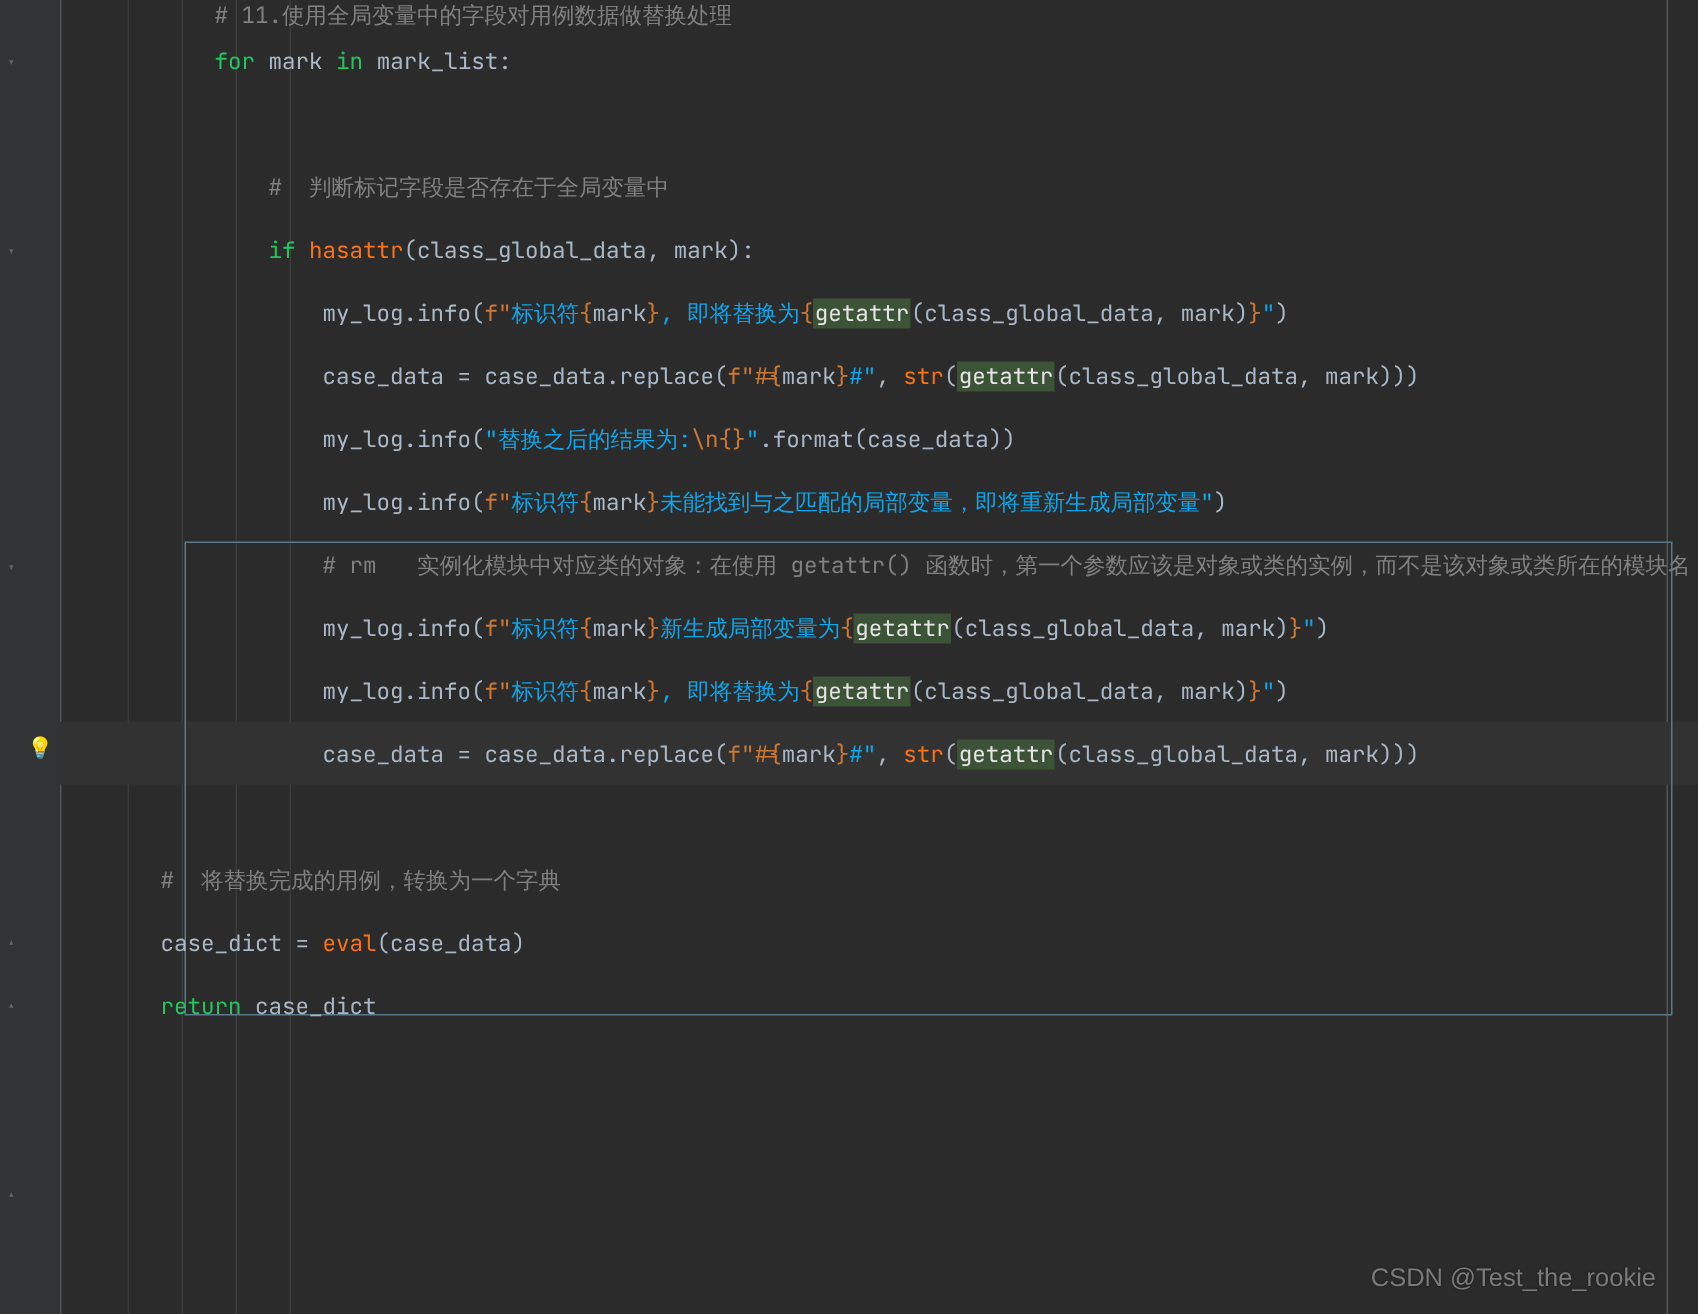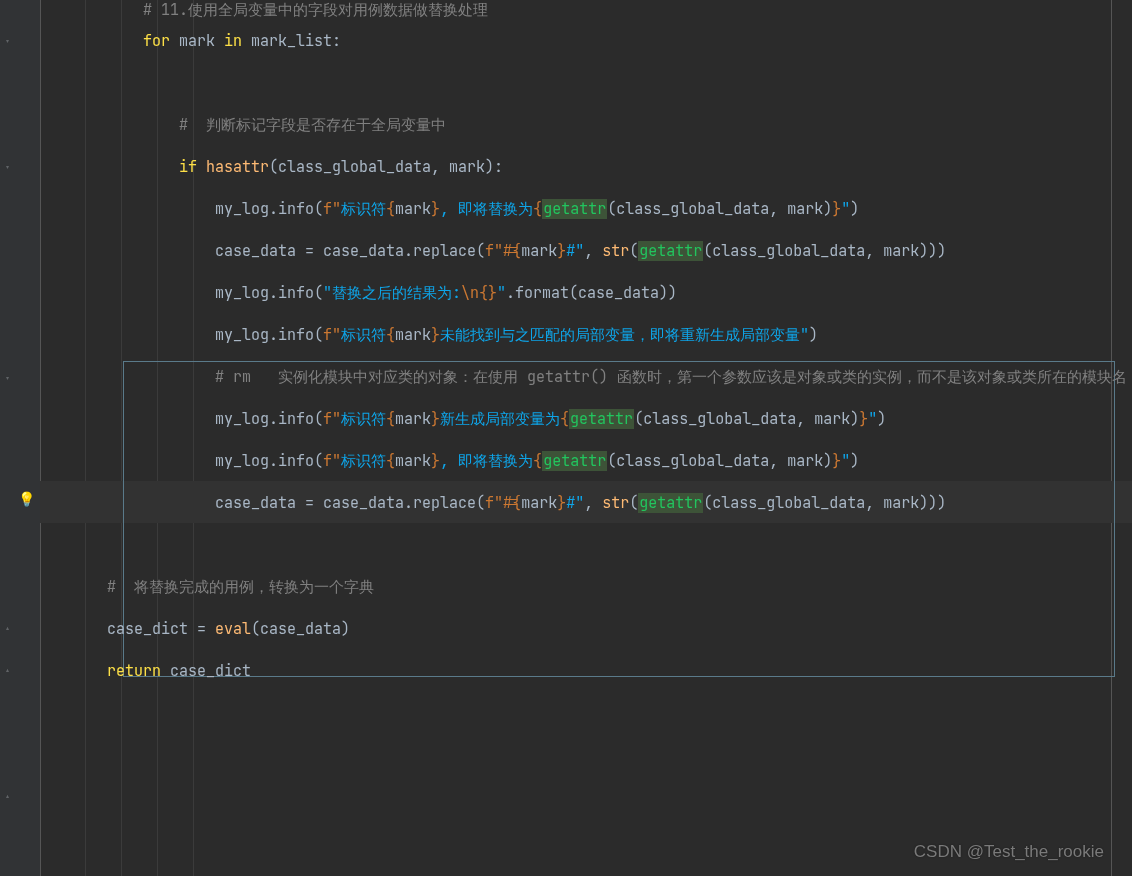--- a/index.html
+++ b/index.html
@@ -73,29 +73,29 @@
     z-index: 0;
   }
   .editor-border {
     position: absolute;
     top: 0;
     bottom: 0;
     width: 1px;
     background: #555;
   }
   
-  .kw { color: #fde047; }
-  .fn { color: #fdba74; }
+  .kw { color: #22c55e; }
+  .fn { color: #f97316; }
   .str { color: #0ea5e9; }
   .cmt { color: #808080; }
   .fstr { color: #cc7832; }
   .op { color: #a9b7c6; }
   .esc { color: #cc7832; }
   .brace-str { color: #cc7832; }
-  .hl-getattr { background: #3d5338; color:#22c55e; padding:0 1px;}
+  .hl-getattr { background: #3d5338; color:#e5e5e5; padding:0 1px;}
   .watermark {
     position: absolute;
     right: 28px;
     bottom: 14px;
     color: #7a7a7a;
     font-size: 17px;
     font-family: sans-serif;
     text-shadow: 0 0 2px rgba(0,0,0,0.4);
     z-index: 5;
   }

